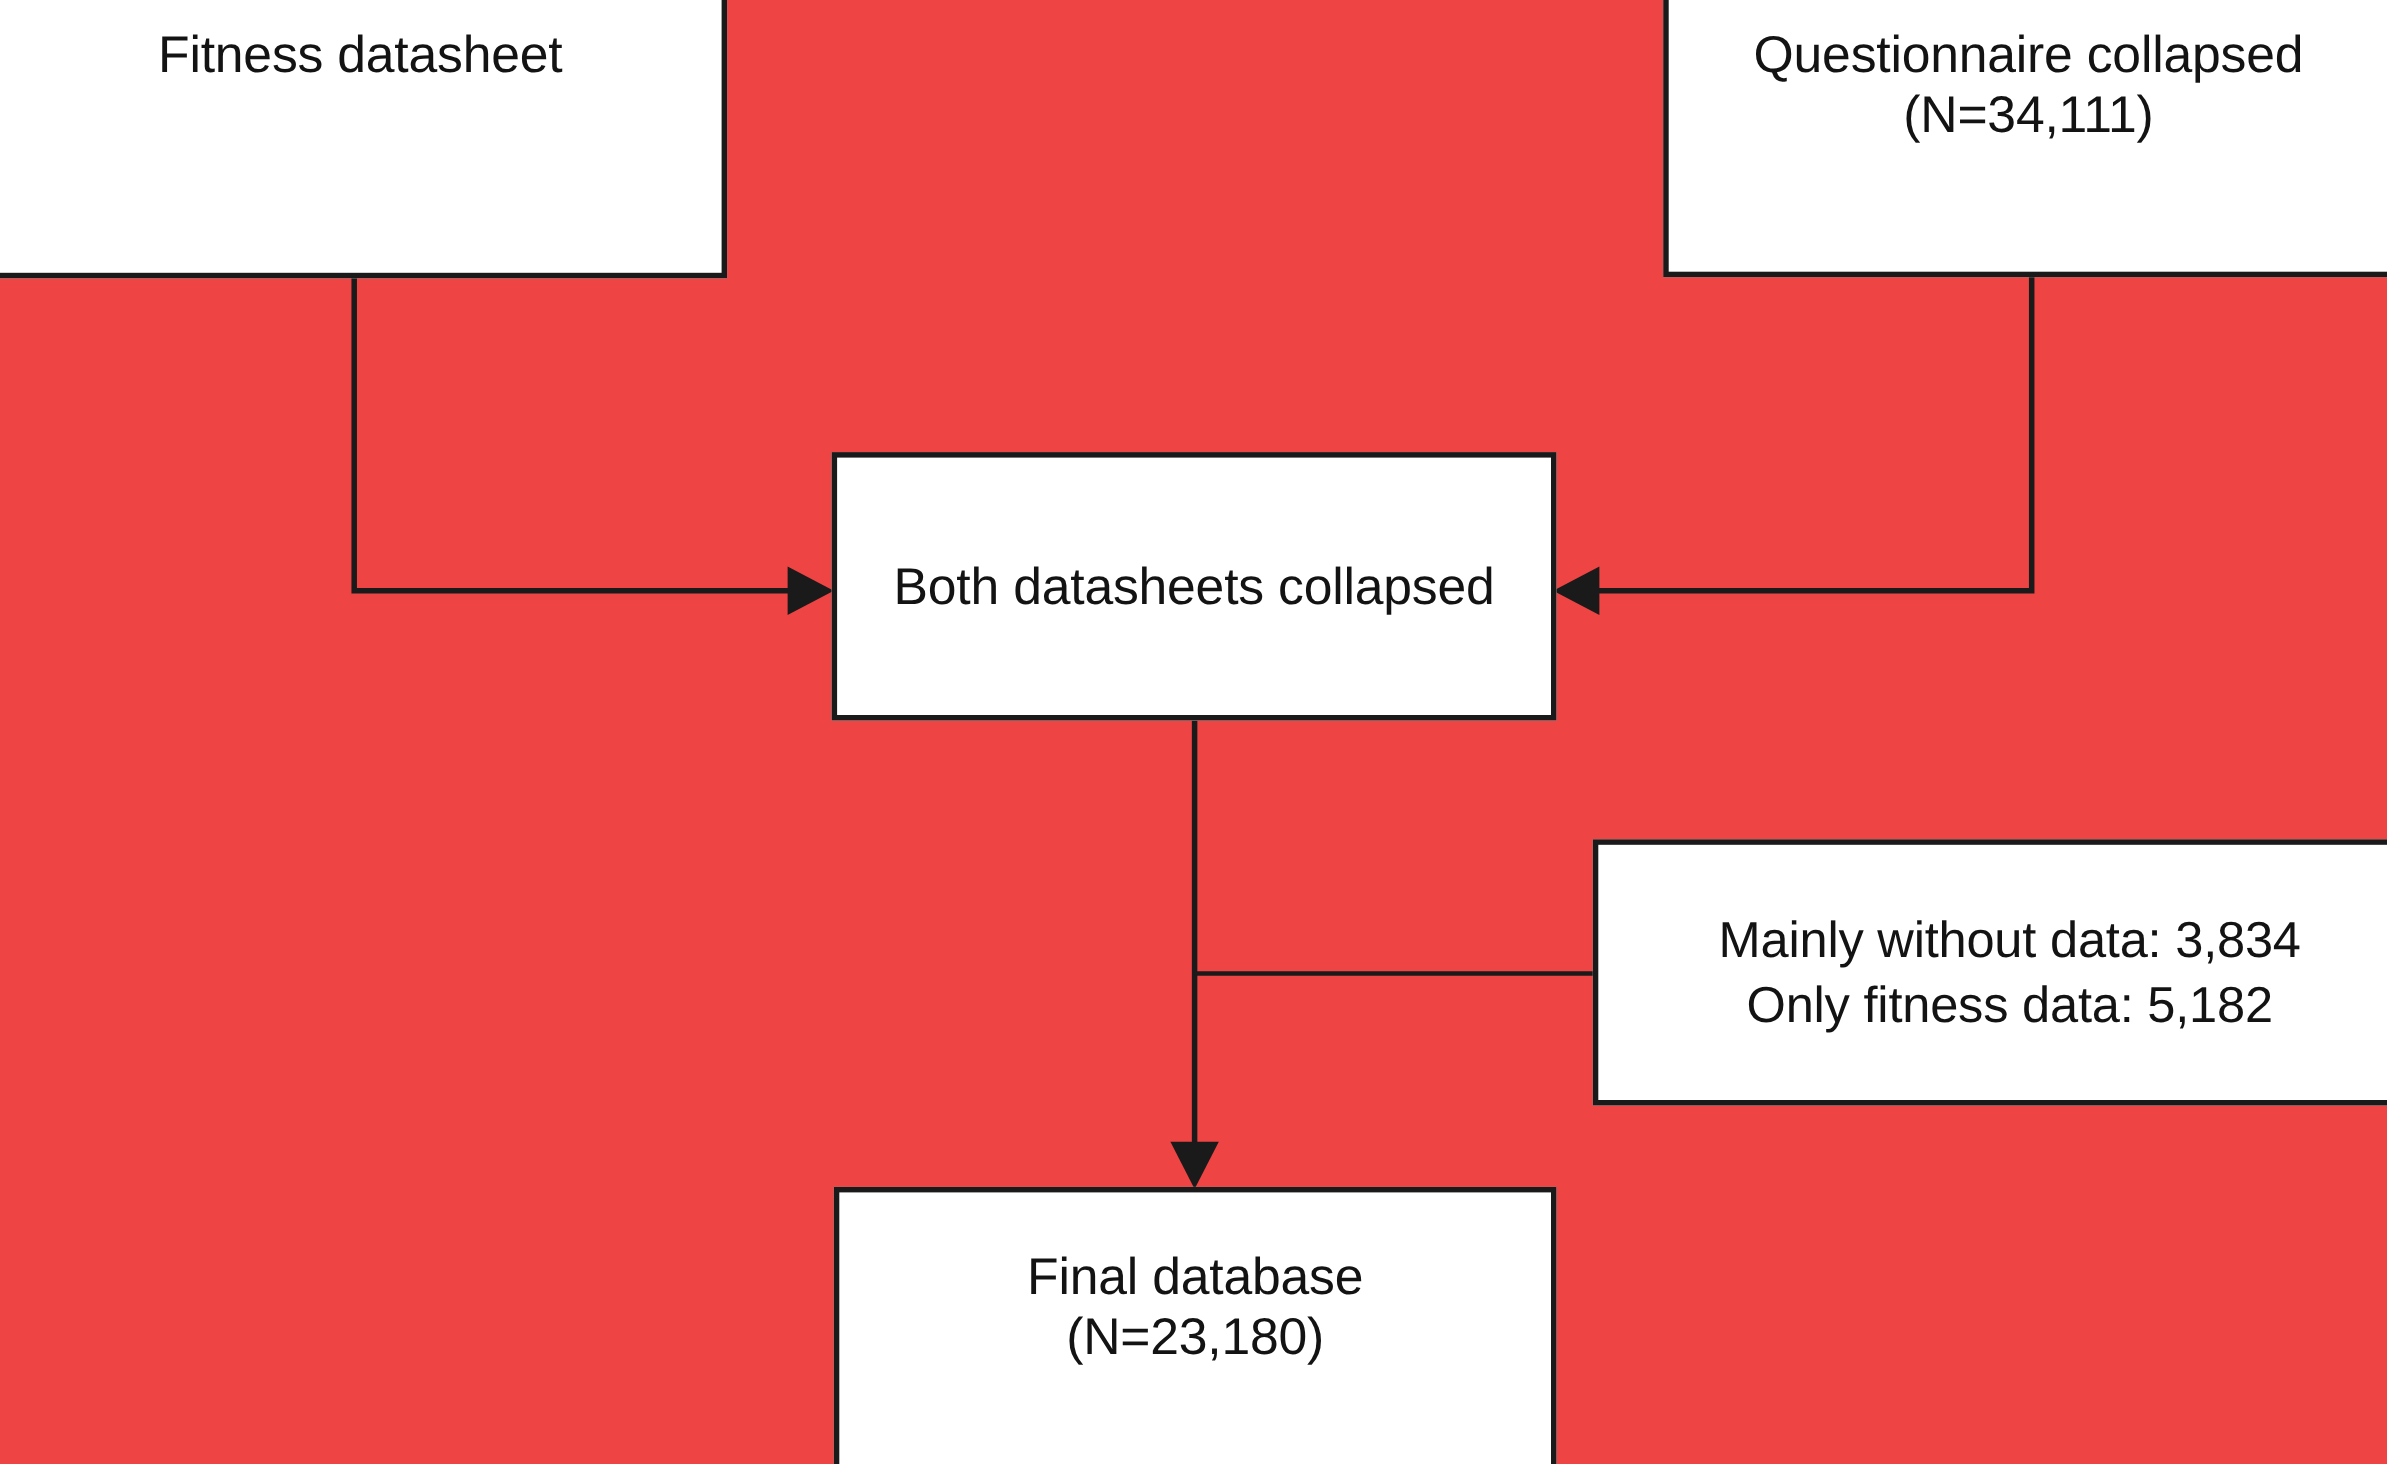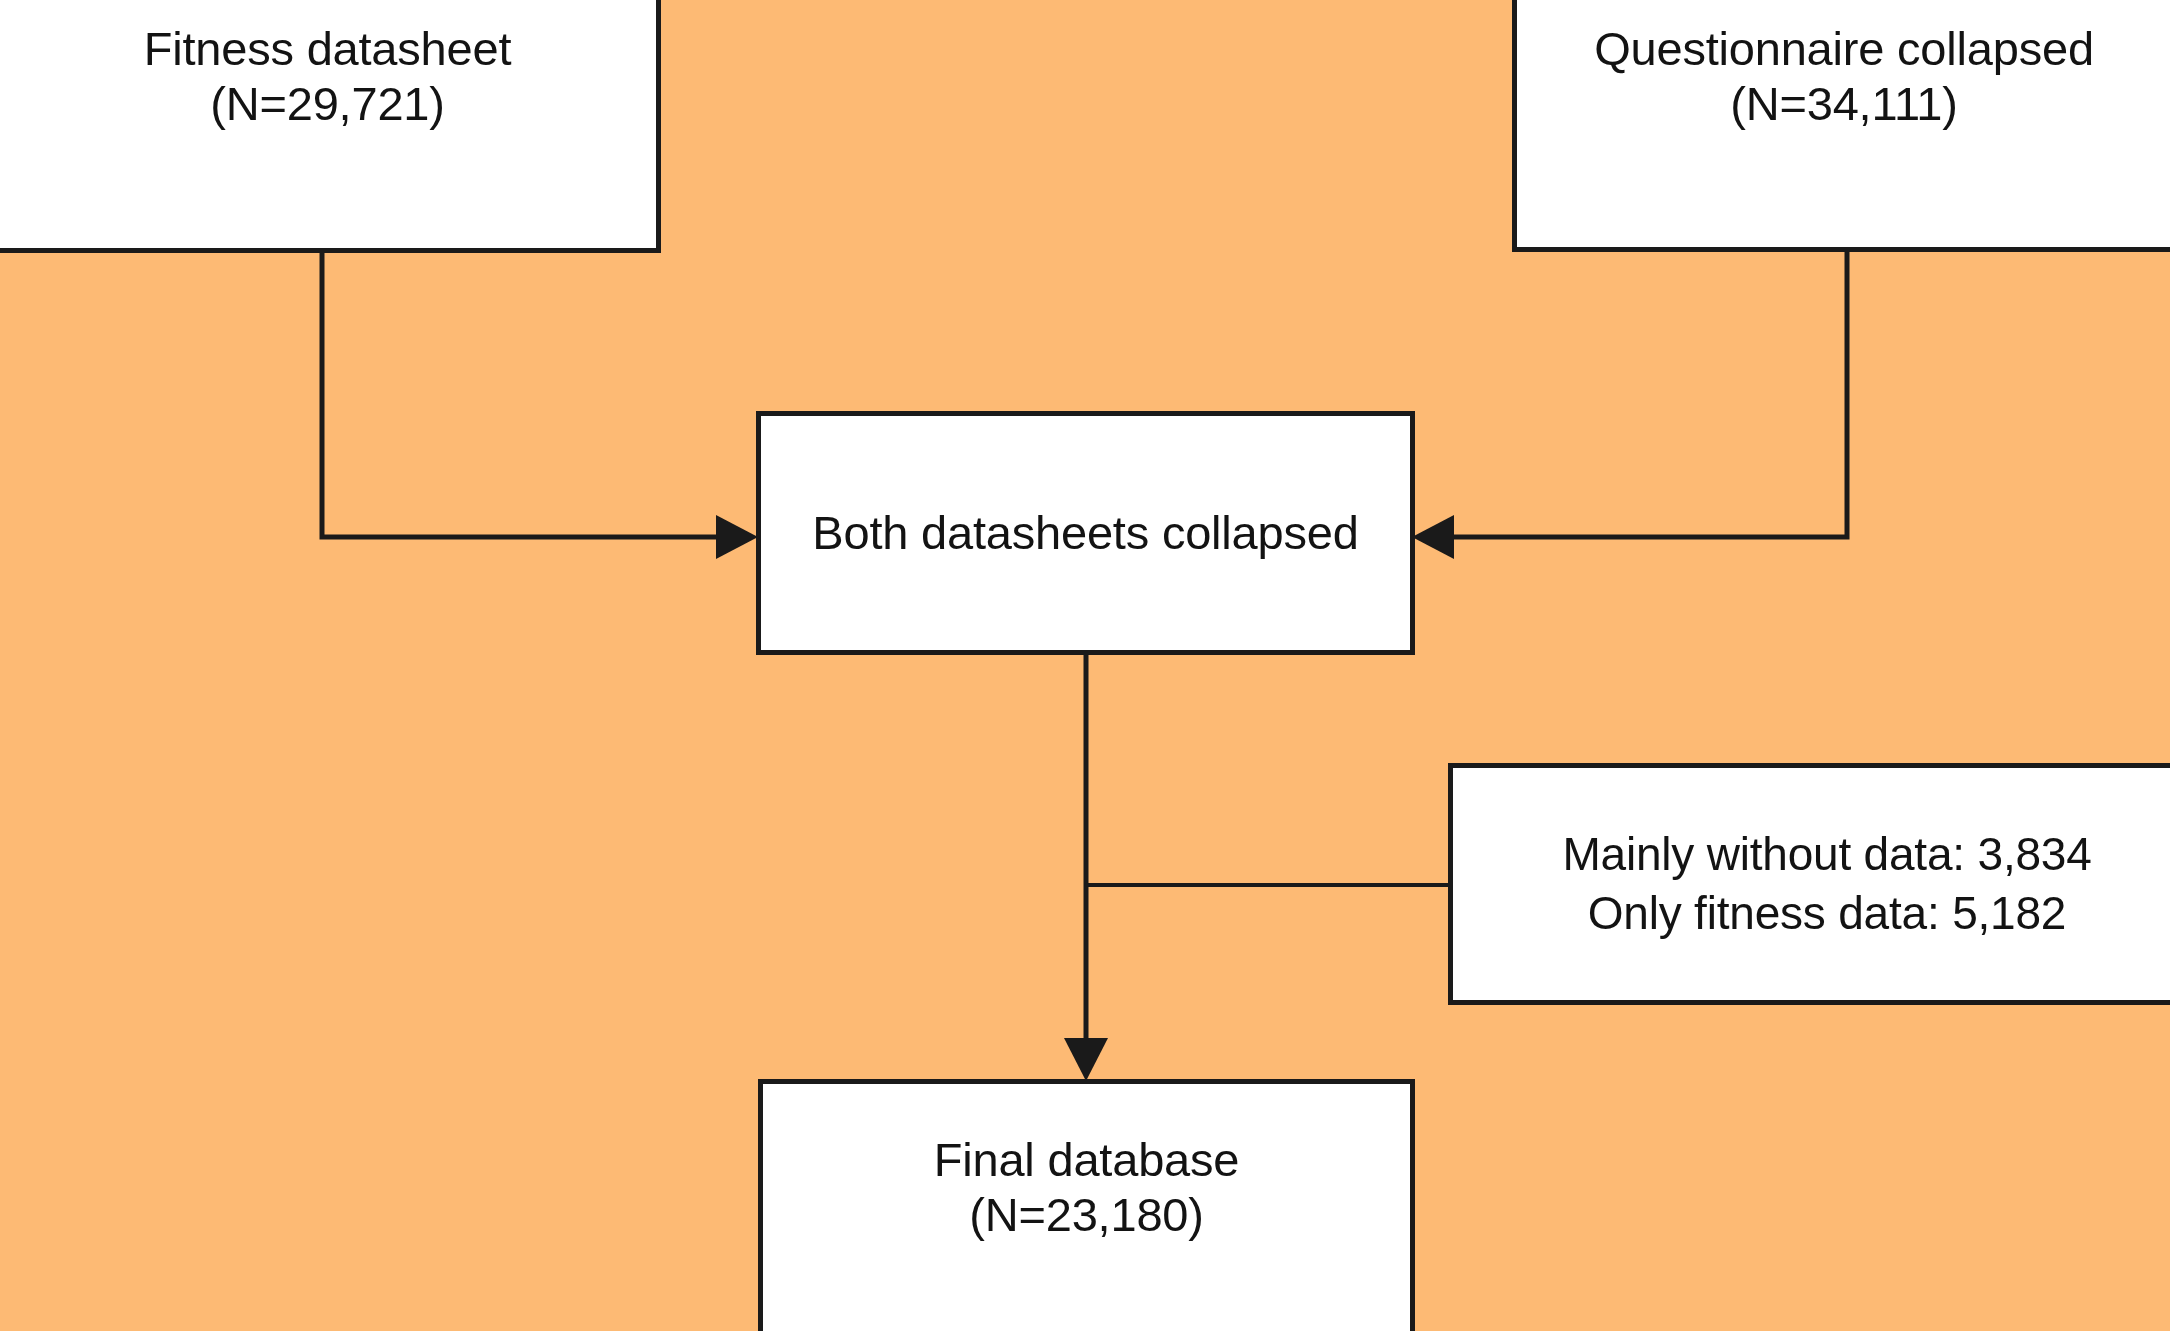--- a/index.html
+++ b/index.html
@@ -8,21 +8,21 @@
     padding: 0;
     background: #ffffff;
   }
   body {
     font-family: "Liberation Sans", sans-serif;
   }
   #flow-root {
     position: relative;
     width: 2170px;
     height: 1331px;
-    background: #fdba74;
+    background: #ef4444;
     overflow: hidden;
   }
   #flow-svg {
     position: absolute;
     left: 0;
     top: 0;
     width: 2170px;
     height: 1331px;
   }
   .flow-box {
@@ -110,21 +110,20 @@
       <polygon points="1086,1081 1064,1038 1108,1038" fill="#1a1a1a"></polygon>
     </g>
 
     <g>
       <path d="M 1086 885 L 1450 885" fill="none" stroke="#1a1a1a" stroke-width="4"></path>
     </g>
   </svg>
 
   <div class="flow-box" id="node-fitness">
     <span class="line">Fitness datasheet</span>
-    <span class="line">(N=29,721)</span>
   </div>
 
   <div class="flow-box" id="node-questionnaire">
     <span class="line">Questionnaire collapsed</span>
     <span class="line">(N=34,111)</span>
   </div>
 
   <div class="flow-box" id="node-collapsed">
     <span class="line">Both datasheets collapsed</span>
   </div>

